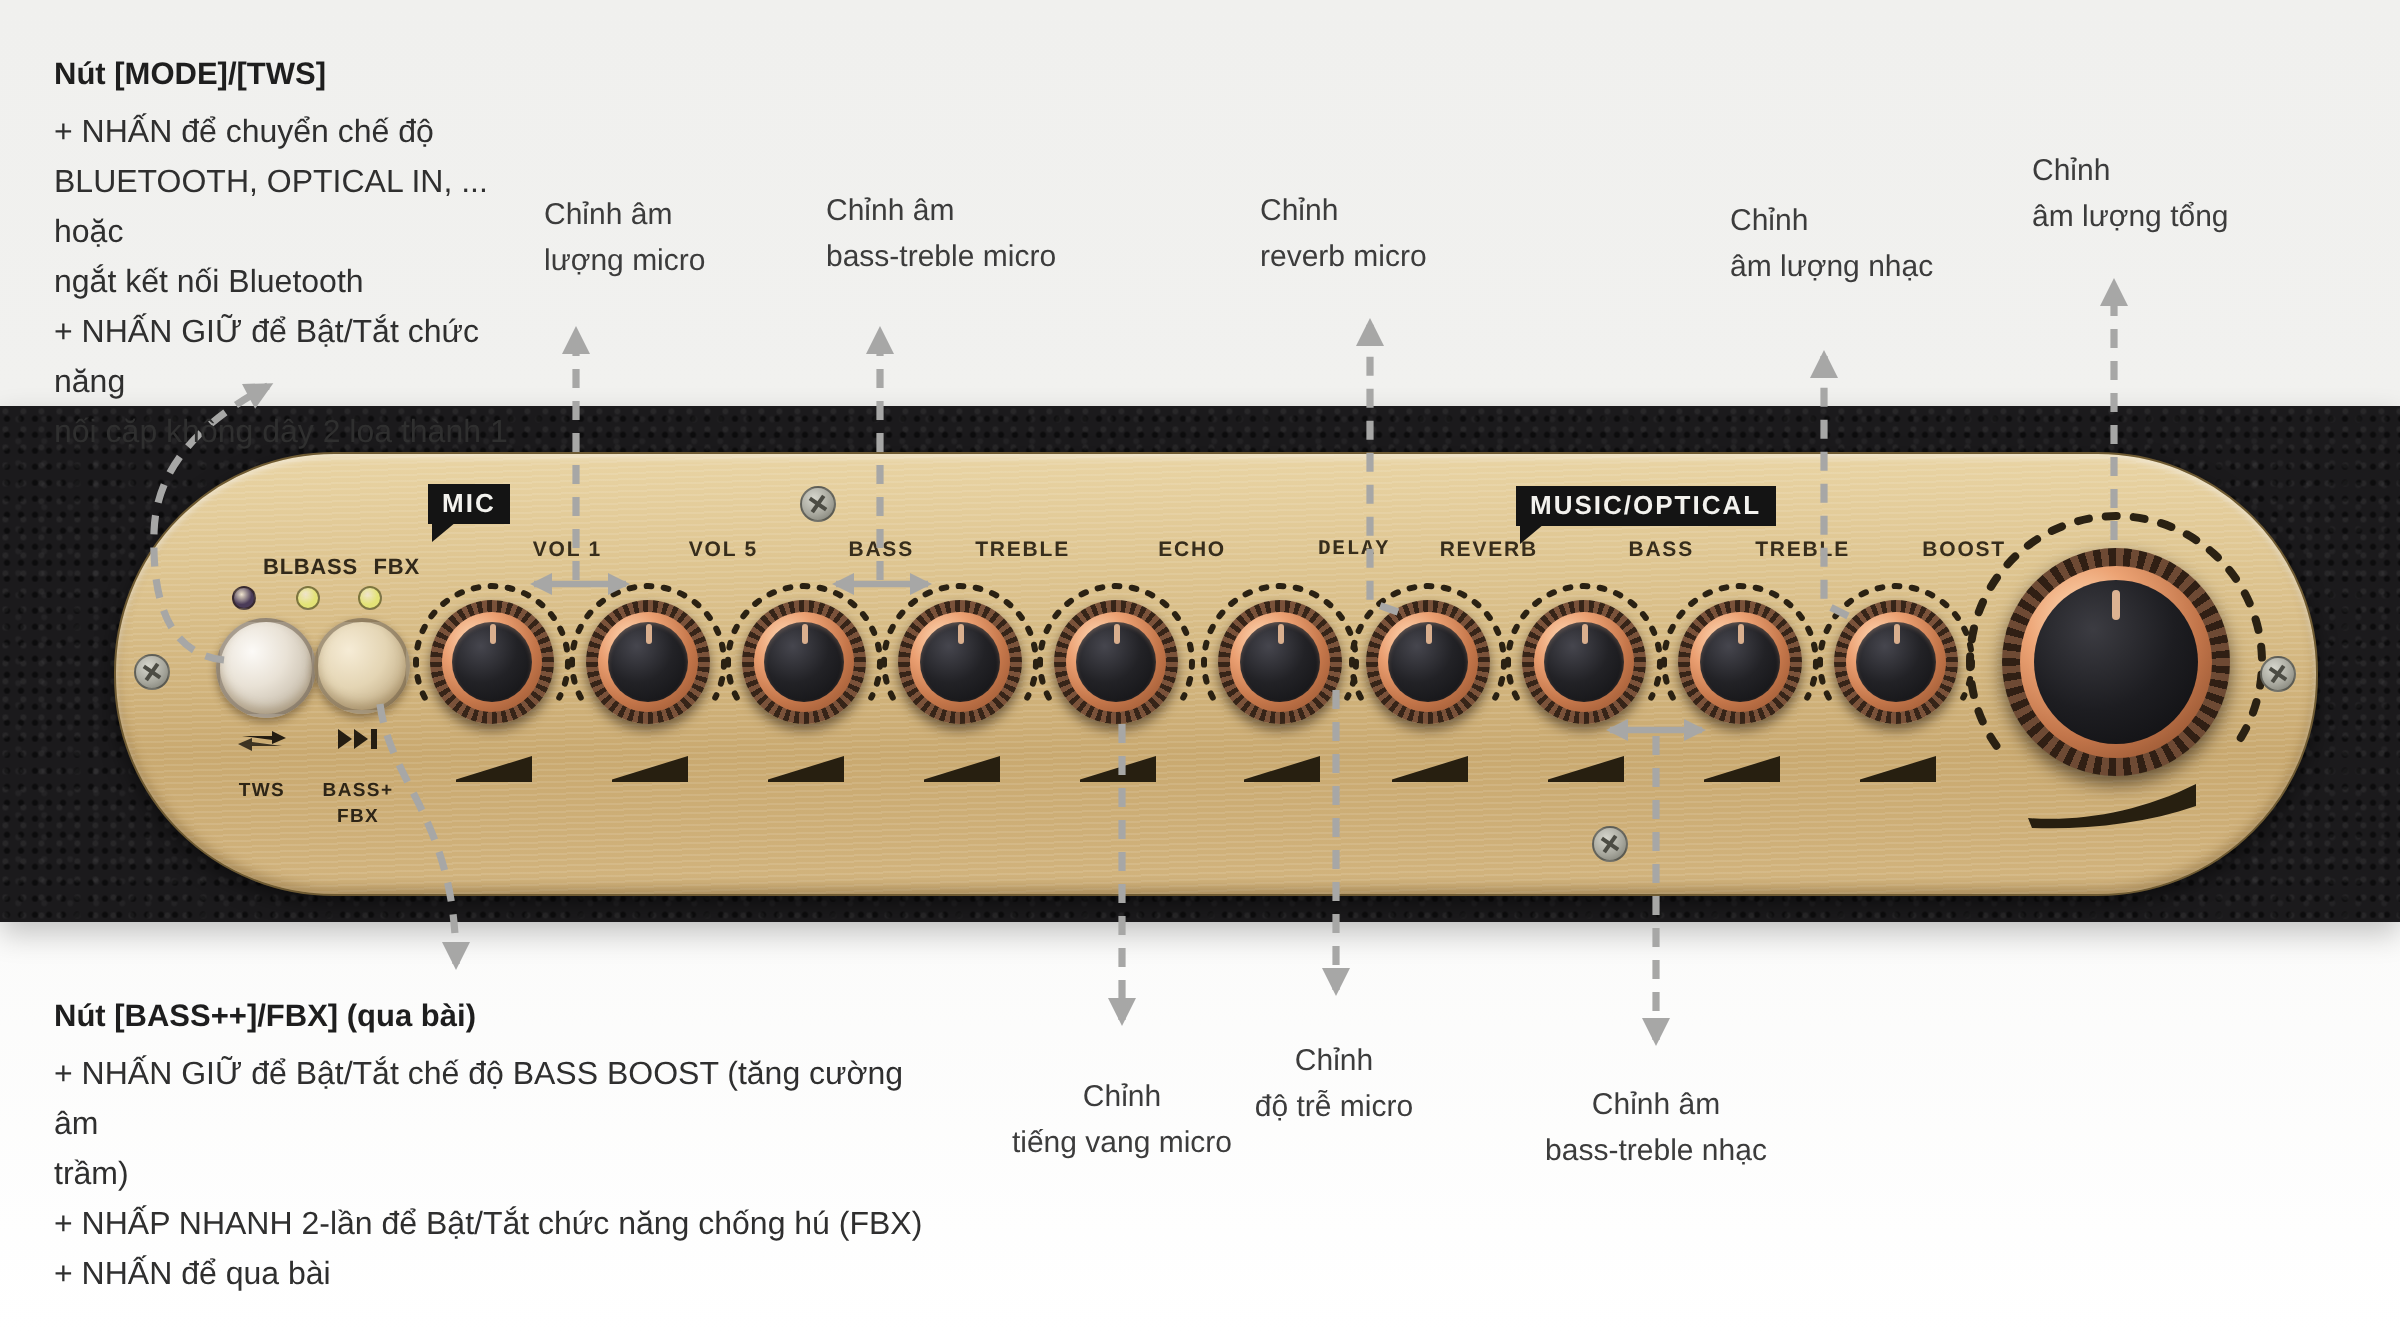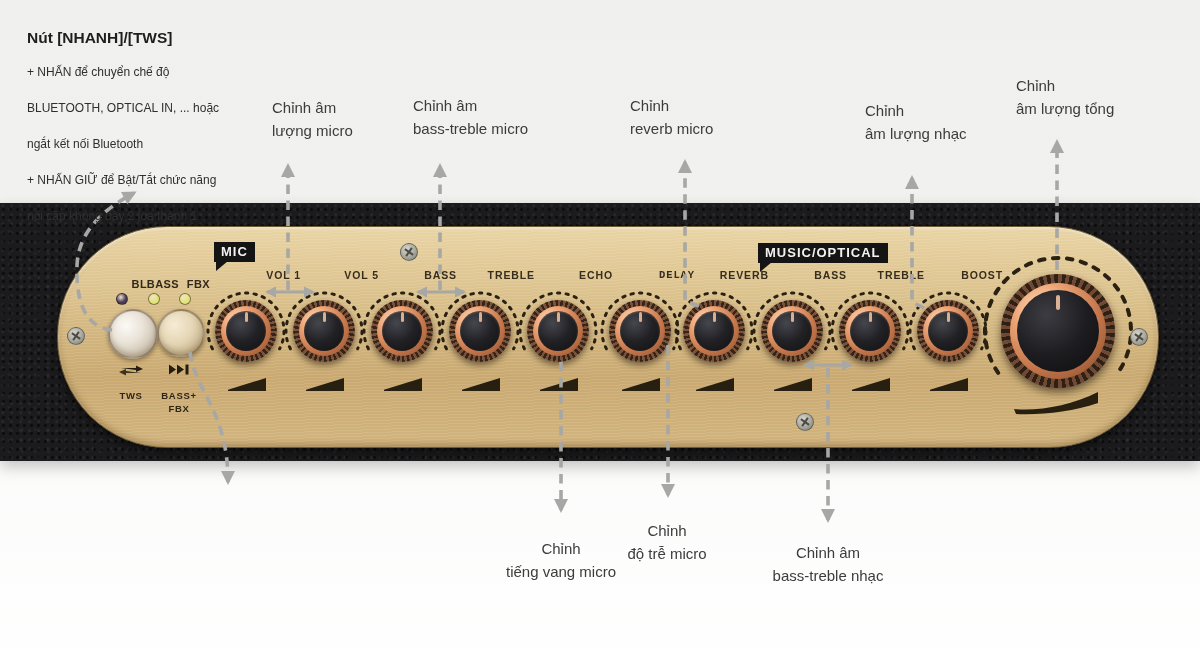--- a/index.html
+++ b/index.html
@@ -74,21 +74,21 @@
   
   .screw{position:absolute;width:16px;height:16px;border-radius:50%;
     background:radial-gradient(circle at 38% 32%,#d6d6cd 0%,#a8a89e 55%,#76766c 100%);
     border:1px solid rgba(40,40,34,.5);}
   .screw::before,.screw::after{content:"";position:absolute;left:7px;top:3px;width:2px;height:10px;
     background:#4c4c44;}
   .screw::before{transform:rotate(35deg);} .screw::after{transform:rotate(-55deg);}
   
   .note{position:absolute;color:#2f2f2f;}
   .note .t{font-size:15.5px;font-weight:bold;color:#1e1e1e;margin-bottom:7px;}
-  .note .b{font-size:12px;line-height:36px;white-space:pre-line;}
+  .note .b{font-size:16px;line-height:25px;white-space:pre-line;}
   .callout{position:absolute;font-size:15px;line-height:23px;color:#3c3c3c;white-space:pre-line;}
   .callout.centered{transform:translateX(-50%);text-align:center;}
   
   .connectors{position:absolute;left:0;top:0;pointer-events:none;}
   .dash{fill:none;stroke:#a7a7a6;stroke-width:3.6;stroke-dasharray:9.5 6.5;}
   .solid{fill:none;stroke:#a7a7a6;stroke-width:3.2;}
 </style>
 </head>
 <body>
 
@@ -290,26 +290,33 @@
     <path class="dash" d="M699,306 L685,301 L685,162" marker-end="url(#ah)"></path>
     <path class="dash" d="M924,308 L912,302 L912,178" marker-end="url(#ah)"></path>
     <path class="dash" d="M1057,270 L1057,142" marker-end="url(#ah)"></path>
     <path class="dash" d="M561,362 L561,510" marker-end="url(#ah)"></path>
     <path class="dash" d="M668,345 L668,495" marker-end="url(#ah)"></path>
     <path class="dash" d="M828,368 L828,520" marker-end="url(#ah)"></path>
     <path class="solid" d="M805,365 L851,365" marker-start="url(#ah2r)" marker-end="url(#ah2)"></path>
   </svg>
 
   <div class="note" style="left:27px;top:29px;width:240px;">
-    <div class="t">Nút [NHANH]/[TWS]</div>
+    <div class="t">Nút [MODE]/[TWS]</div>
     <div class="b">+ NHẤN để chuyển chế độ
 BLUETOOTH, OPTICAL IN, ... hoặc
 ngắt kết nối Bluetooth
 + NHẤN GIỮ để Bật/Tắt chức năng
 nối cặp không dây 2 loa thành 1</div>
+  </div>
+  <div class="note" style="left:27px;top:500px;width:450px;">
+    <div class="t">Nút [BASS++]/FBX] (qua bài)</div>
+    <div class="b">+ NHẤN GIỮ để Bật/Tắt chế độ BASS BOOST (tăng cường âm
+trầm)
++ NHẤP NHANH 2-lần để Bật/Tắt chức năng chống hú (FBX)
++ NHẤN để qua bài</div>
   </div>
 
   <div class="callout" style="left:272px;top:96px;">Chỉnh âm
 lượng micro</div>
   <div class="callout" style="left:413px;top:94px;">Chỉnh âm
 bass-treble micro</div>
   <div class="callout" style="left:630px;top:94px;">Chỉnh
 reverb micro</div>
   <div class="callout" style="left:865px;top:99px;">Chỉnh
 âm lượng nhạc</div>

